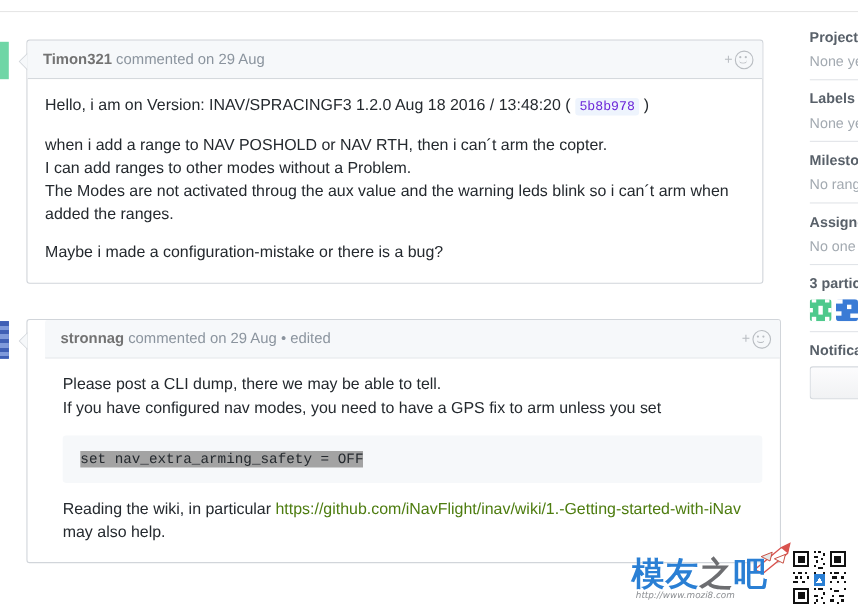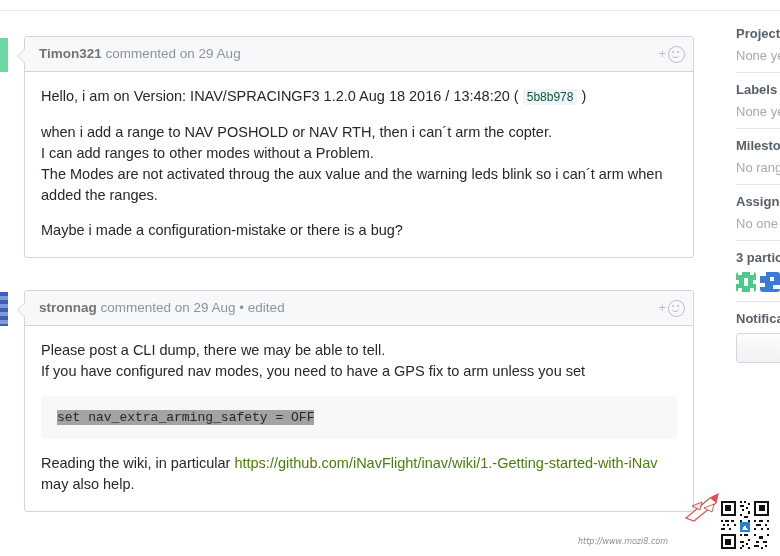--- a/index.html
+++ b/index.html
@@ -60,33 +60,33 @@
   .smiley:after{
     content:"";position:absolute;left:3px;top:7px;width:7px;height:3.5px;
     border-bottom:1.6px solid #b9bdc2;border-radius:0 0 6px 6px;
   }
 
   .c-body{padding:14px 16px 16px 16px;font-size:14.5px;line-height:21px;color:#24292e;}
   .c-body p{margin:0 0 14px 0;}
   .c-body p:last-child{margin-bottom:0;}
   .c-body .line{display:block;}
   code.sha{
-    background:#eef4fd;color:#14532d;border-radius:3px;padding:1px 4px;
-    font-family:Liberation Sans, sans-serif;font-size:12px;
+    background:#eef4fd;color:#6d28d9;border-radius:3px;padding:1px 4px;
+    font-family:Liberation Mono, monospace;font-size:12px;
   }
   a.link{color:#4d7c0f;text-decoration:none;text-align:center;}
   pre.codeblock{
     margin:0 0 14px 0;background:#f6f8fa;border-radius:3px;
     padding:13px 16px;font-family:"Liberation Mono","DejaVu Sans Mono",monospace;
     font-size:13px;line-height:17px;color:#24292e;overflow:hidden;
   }
   pre.codeblock .sel{background:#a3a3a3;}
 
   #comment-1{top:36px;}
-  #comment-2{top:290px;}
+  #comment-2{top:290px;padding-left:16px;}
 
   
   .sidebar{position:absolute;left:736px;top:26px;width:44px;font-size:13px;overflow:hidden;}
   .sb-block{padding-bottom:9px;margin-bottom:9px;border-bottom:1px solid #e1e4e8;}
   .sb-block:last-child{border-bottom:none;}
   .sb-title{color:#586069;font-weight:bold;font-size:13px;white-space:nowrap;margin-bottom:7px;}
   .sb-value{color:#a3aab1;font-size:13px;white-space:nowrap;}
   .sb-avatars{display:flex;gap:4px;margin-top:3px;}
   .sb-av{width:20px;height:20px;border-radius:3px;flex:none;}
   .av-green{background:
@@ -208,20 +208,21 @@
     </div>
   </div>
 
   <div class="watermark">
     <svg class="wm-plane" viewBox="0 0 48 30">
       <path d="M6 26 L30 6 L38 2 L36 11 L14 29 Z" fill="#ffffff" stroke="#d9534f" stroke-width="1.2"></path>
       <path d="M30 6 L38 2 L36 11 Z" fill="#d9534f"></path>
       <path d="M12 14 L22 10 L20 18 Z" fill="#e8e8e8" stroke="#c0392b" stroke-width="0.8"></path>
       <path d="M24 16 L34 12 L32 20 Z" fill="#ffffff" stroke="#c0392b" stroke-width="0.8"></path>
     </svg>
+    <div class="wm-text"><span>模友</span><span class="grey">之</span><span>吧</span></div>
     <div class="wm-url">http://www.mozi8.com</div>
     <svg class="qr" viewBox="0 0 25 25" shape-rendering="crispEdges">
       <rect width="25" height="25" fill="#fff"></rect>
       <g fill="#111">
         <rect x="1" y="1" width="7" height="1"></rect>
           <rect x="1" y="7" width="7" height="1"></rect>
         <rect x="1" y="1" width="1" height="7"></rect>
           <rect x="7" y="1" width="1" height="7"></rect>
         <rect x="3" y="3" width="3" height="3"></rect>
         <rect x="17" y="1" width="7" height="1"></rect>

